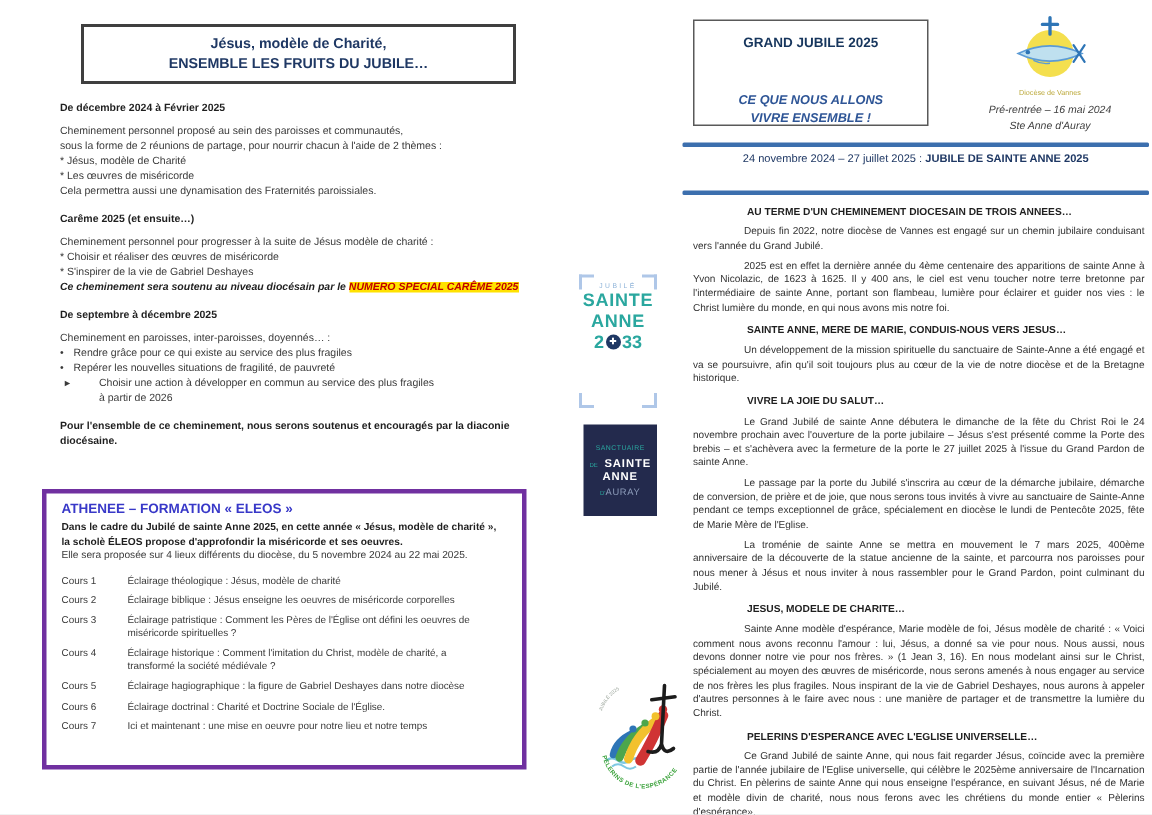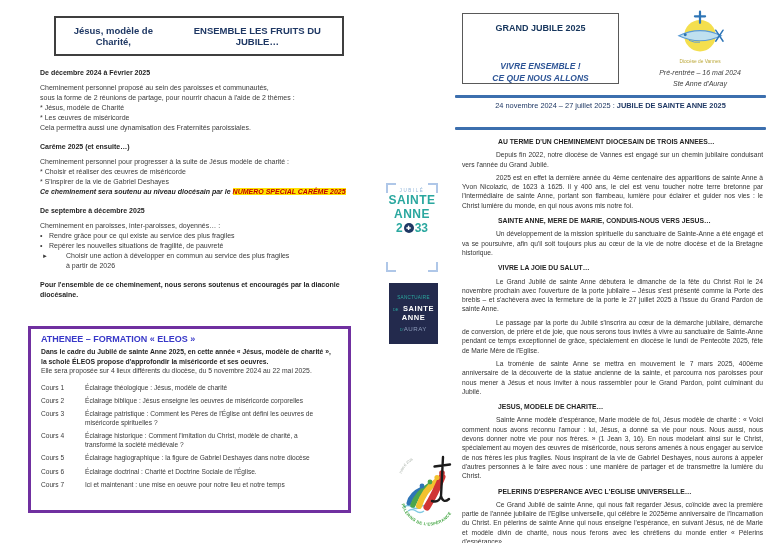--- a/index.html
+++ b/index.html
@@ -2,21 +2,21 @@
 <html><head>
 <meta charset="utf-8">
 <style>
   html,body{margin:0;padding:0;background:#e8e8e8;}
   #canvas{position:relative;width:768px;height:543px;background:#ffffff;overflow:hidden;
           font-family:"Liberation Sans", sans-serif;color:#3a3a3a;}
   .abs{position:absolute;}
 
   
   .lp-titlebox{left:54px;top:16px;width:290px;height:40px;border:2px solid #3f3f3f;
-    display:flex;flex-direction:row;align-items:center;justify-content:center;gap:2px;
+    display:flex;flex-direction:column;align-items:center;justify-content:center;gap:2px;
     font-size:9.5px;font-weight:bold;color:#1F3864;text-align:center;box-sizing:border-box;}
   .lp-content{left:40px;top:64px;width:308px;font-size:7px;line-height:10px;color:#3a3a3a;}
   .lp-h{font-weight:bold;color:#1f1f1f;margin:9px 0 5px;}
   .lp-h.first{margin-top:4px;}
   .lp-note{font-weight:bold;font-style:italic;color:#1f1f1f;}
   .hl{background:#FFE200;color:#C00000;font-weight:bold;font-style:italic;}
   .bullet-row{display:flex;}
   .bullet-glyph{width:9px;flex:none;}
   .arrow-row{display:flex;}
   .arrow-glyph{width:24px;flex:none;font-size:6px;padding-left:2px;}
@@ -148,22 +148,22 @@
       </div>
       <div class="course-row">
         <span class="course-num">Cours 7</span>
         <span class="course-desc">Ici et maintenant : une mise en oeuvre pour notre lieu et notre temps</span>
       </div>
     </div>
   </div>
 
   <div class="abs rp-titlebox">
     <div class="rp-title">GRAND JUBILE 2025</div>
+    <div class="rp-sub">CE QUE NOUS ALLONS</div>
     <div class="rp-sub">VIVRE ENSEMBLE !</div>
-    <div class="rp-sub">CE QUE NOUS ALLONS</div>
   </div>
 
   <div class="abs dv-wrap">
     <svg width="56" height="48" viewBox="0 0 60 52">
       <circle cx="30" cy="30" r="17" fill="#F4DF4E"></circle>
       <path d="M30 4 v12 M24.5 9 h11" stroke="#2E75B6" stroke-width="2.4" fill="none" stroke-linecap="round"></path>
       <path d="M7 30 Q30 19 53 30 Q30 41 7 30 Z" fill="#BFE0EF" stroke="#5B9BD5" stroke-width="1.2"></path>
       <path d="M47 24 l8 12 M55 24 l-8 12" stroke="#2E75B6" stroke-width="1.6" fill="none" stroke-linecap="round"></path>
       <circle cx="14" cy="29" r="1.6" fill="#2E75B6"></circle>
       <path d="M18 35 q6 3 12 2" stroke="#5B9BD5" stroke-width="1" fill="none"></path>

